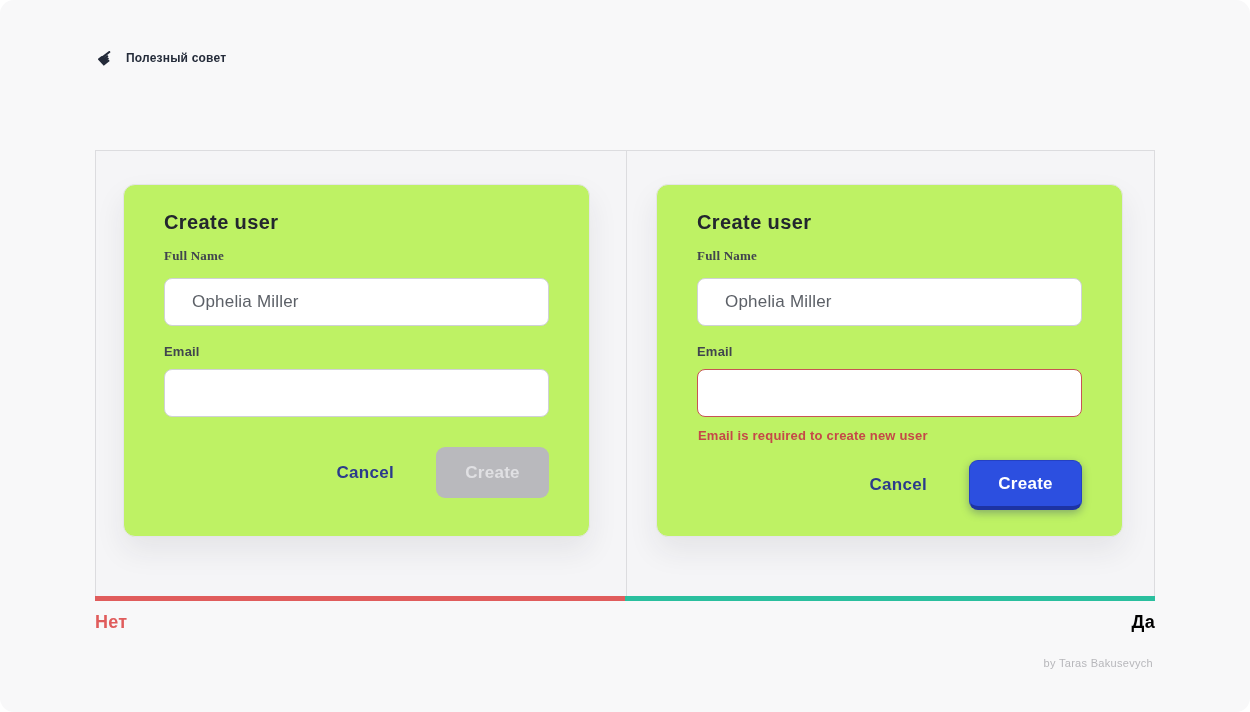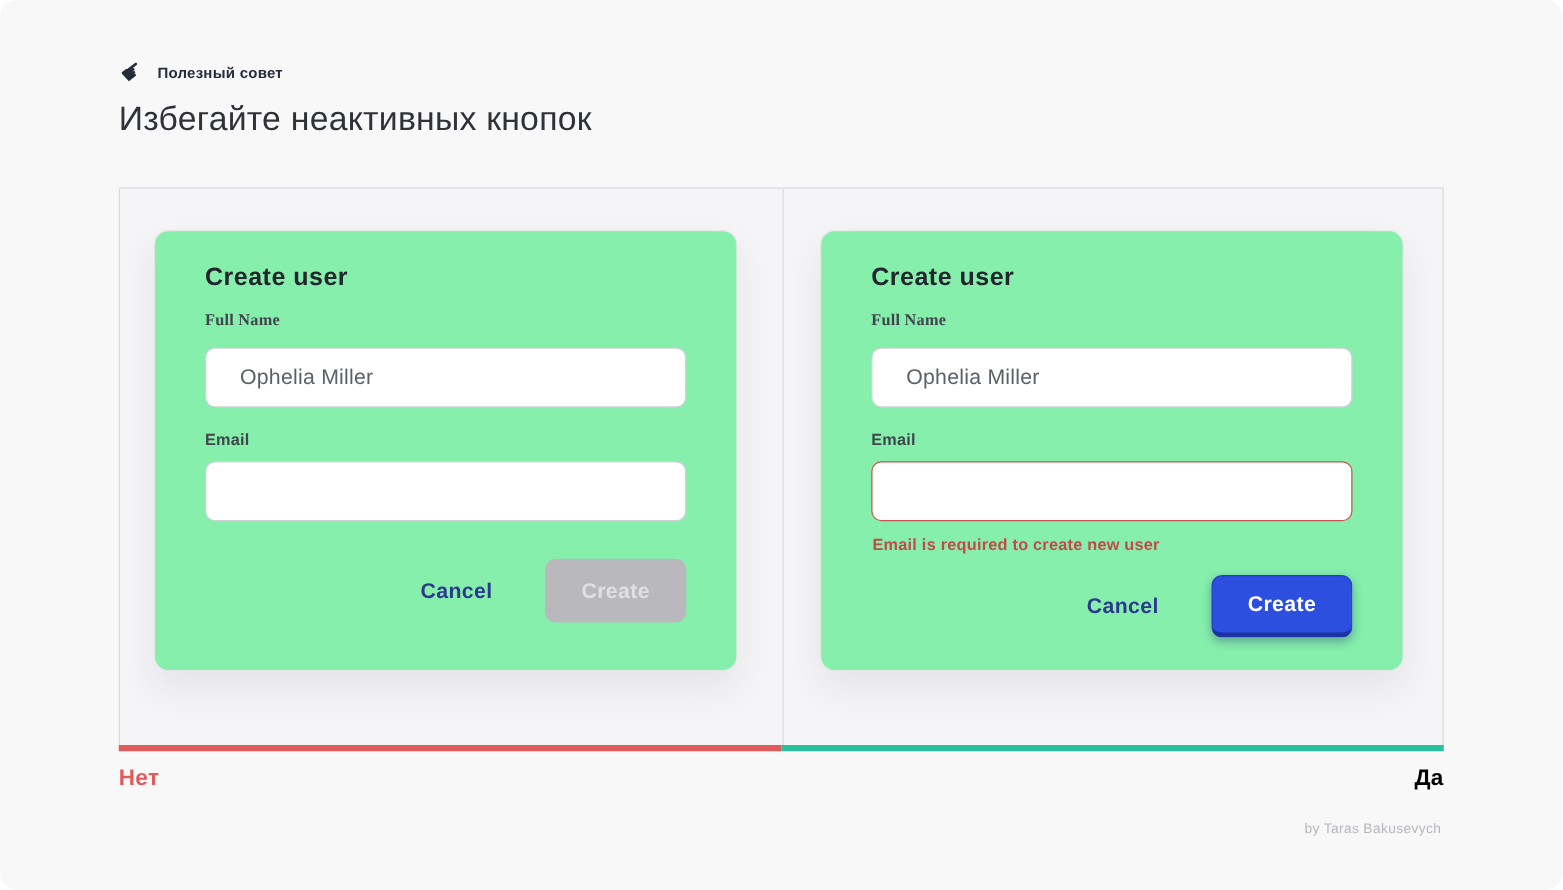--- a/index.html
+++ b/index.html
@@ -81,21 +81,21 @@
     font-size: 11px;
     color: #b7b7bb;
     letter-spacing: 0.3px;
   }
 
   
   .card {
     position: absolute;
     top: 184px;
     width: 467px; height: 353px;
-    background: #86efac;
+    background: #bef264;
     border: 1px solid #e5e5e8;
     border-radius: 12px;
     box-shadow: 0 14px 30px rgba(40, 42, 55, 0.08);
   }
   .card.bad  { left: 123px; }
   .card.good { left: 656px; }
 
   .card-title {
     position: absolute;
     left: 40px; top: 26px;
@@ -187,21 +187,20 @@
 </style>
 </head>
 <body>
 
 <div class="stage">
 
   <div class="tip-row">
     <span class="pointer-icon">☛</span>
     <span class="tip-label">Полезный совет</span>
   </div>
-  <h1 class="main-title">Избегайте неактивных кнопок</h1>
 
   <div class="panel-wrap">
     <div class="panel-divider"></div>
   </div>
 
   <div class="card bad">
     <div class="card-title">Create user</div>
 
     <div class="field-label fullname">Full Name</div>
     <input class="text-input row1" type="text" value="Ophelia Miller" style="">

